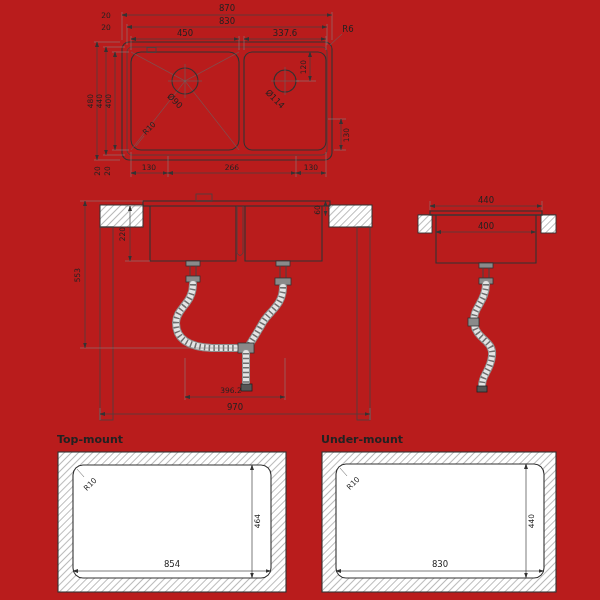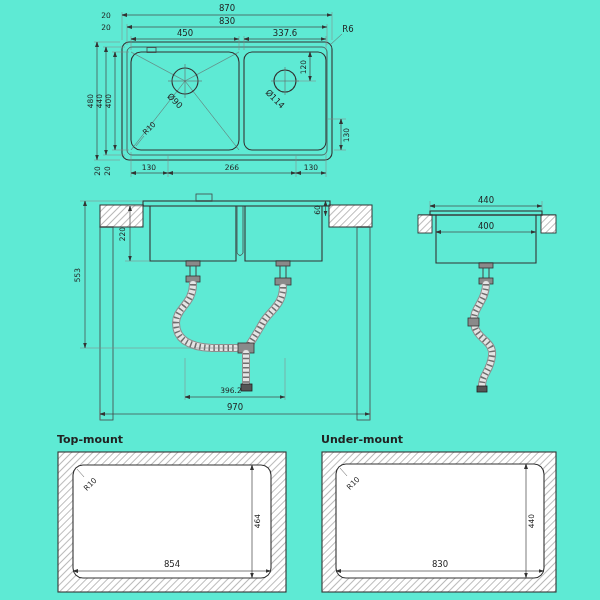--- a/index.html
+++ b/index.html
@@ -1,16 +1,16 @@
 <!DOCTYPE html>
 <html><head>
 <meta charset="utf-8">
 <style>
   html,body{margin:0;padding:0;background:#fff;}
-  .canvas{width:600px;height:600px;background:#5eead4;position:relative;overflow:hidden;
+  .canvas{width:600px;height:600px;background:#b91c1c;position:relative;overflow:hidden;
           font-family:"DejaVu Sans", sans-serif;}
   svg{display:block;}
   .obj{stroke:#333;stroke-width:1.1;fill:none;}
   .obj2{stroke:#444;stroke-width:0.8;fill:none;}
   .thin{stroke:#666;stroke-width:0.6;fill:none;}
   .dim{stroke:#444;stroke-width:0.7;fill:none;}
   .ext{stroke:#888;stroke-width:0.55;fill:none;}
   .dim-t{font-size:8.5px;fill:#222;text-anchor:middle;}
   .dim-s{font-size:7.5px;fill:#222;text-anchor:middle;}
   .title-t{font-size:11px;font-weight:bold;fill:#222;text-anchor:start;}

